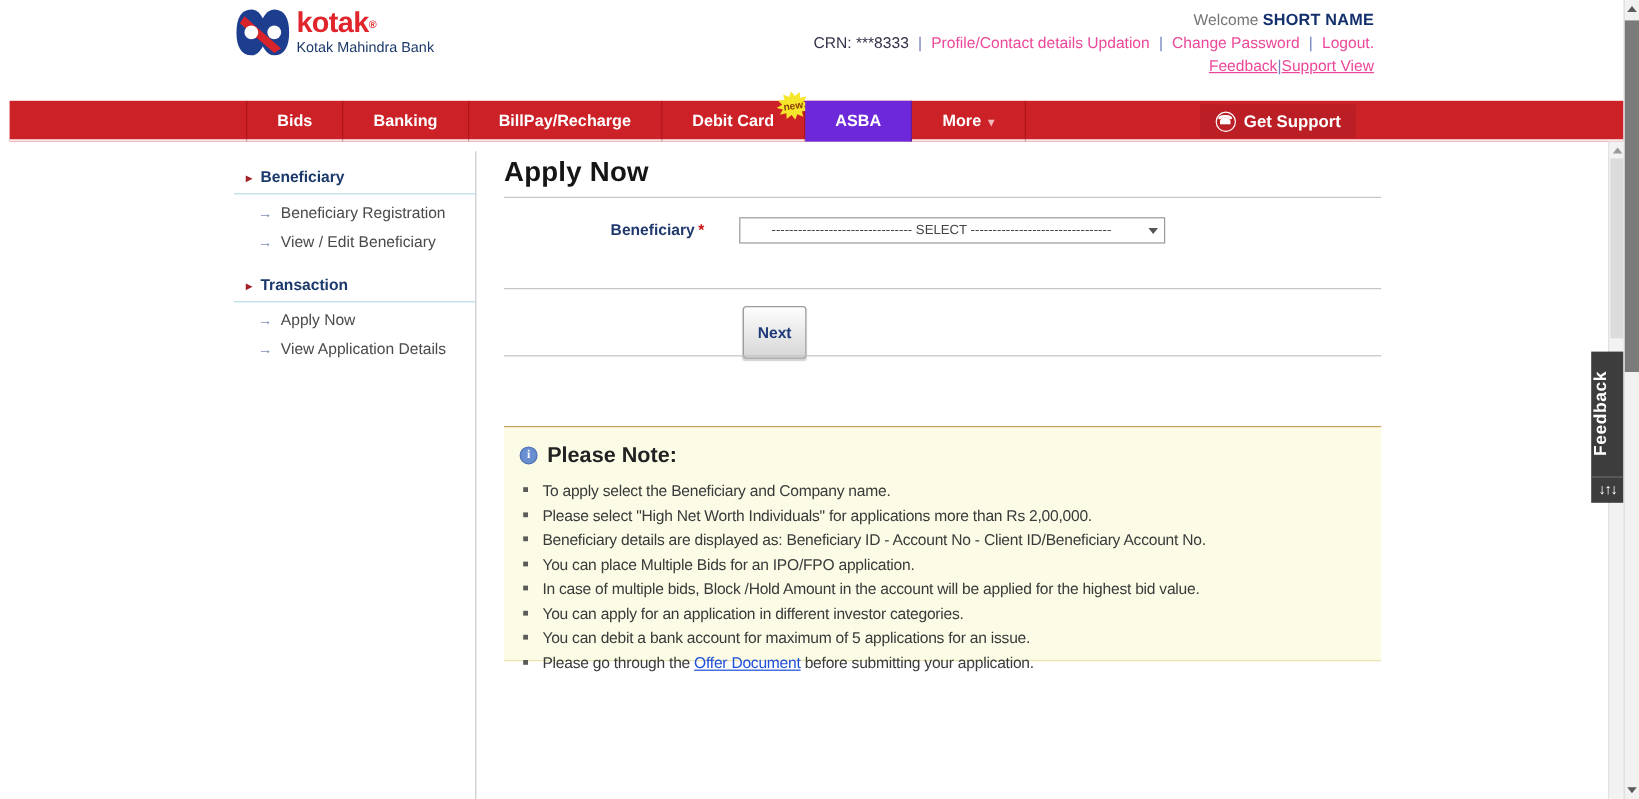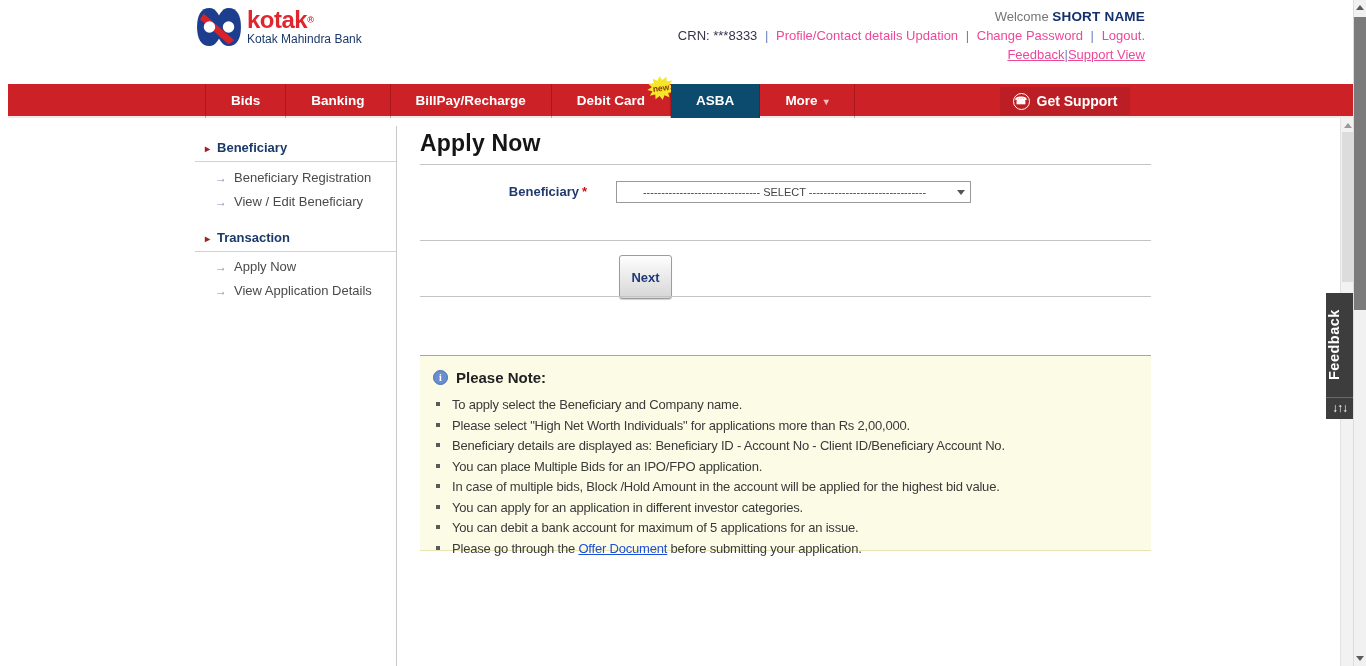--- a/index.html
+++ b/index.html
@@ -22,21 +22,21 @@
   .crn-line a, .quick-line a { color:#ec4899; text-decoration:none; cursor:pointer; }
   .sep { color:#6f7fbd; padding:0 4px; }
   .quick-line { margin-top:4px; font-size:13px; }
   .quick-line a { text-decoration:underline; }
 
   
   .nav { position:absolute; left:8px; top:84px; width:1345px; height:34px; background:#cc2127; border-bottom:2px solid #f7e7e8; }
   .nav-items { position:absolute; left:197px; top:0; height:34px; display:flex; }
   .nav-item { position:relative; padding:0 25px; line-height:33px; color:#fff; font-weight:bold; font-size:13.5px; cursor:pointer; border-right:1px solid rgba(90,0,0,0.28); }
   .nav-item:first-child { border-left:1px solid rgba(90,0,0,0.28); }
-  .nav-item.active { background:#0c4a6e; }
+  .nav-item.active { background:#6d28d9; }
   .nav-caret { font-size:10px; color:#f2b9bc; margin-left:6px; }
   .badge-new { position:absolute; top:-8px; right:-5px; width:28px; height:24px; background:#f6e62b;
     clip-path:polygon(100% 50%,81.9% 58.5%,93.3% 75%,73.3% 73.3%,75% 93.3%,58.5% 81.9%,50% 100%,41.5% 81.9%,25% 93.3%,26.7% 73.3%,6.7% 75%,18.1% 58.5%,0% 50%,18.1% 41.5%,6.7% 25%,26.7% 26.7%,25% 6.7%,41.5% 18.1%,50% 0%,58.5% 18.1%,75% 6.7%,73.3% 26.7%,93.3% 25%,81.9% 41.5%);
     display:flex; align-items:center; justify-content:center; font-size:8.5px; font-weight:bold; color:#8b3a00; line-height:1; transform:rotate(-8deg); }
   .support-btn { position:absolute; right:223px; top:3px; height:28px; width:130px; background:#bb1e24; display:flex; align-items:center; justify-content:center; gap:7px; color:#fff; font-weight:bold; font-size:14px; cursor:pointer; }
   .phone-icon { display:inline-block; width:17px; height:17px; border:1.4px solid #fff; border-radius:50%; font-size:10px; line-height:14px; text-align:center; }
 
   
   .sidebar { position:absolute; left:195px; top:128px; width:201px; height:200px; }
   .side-header { position:absolute; left:10px; font-size:13px; font-weight:bold; color:#1b3a6b; cursor:pointer; }
@@ -56,21 +56,21 @@
   .select-box { position:absolute; left:196px; top:53px; width:355px; height:22px; background:#fff; border:1px solid #999; display:flex; align-items:center; cursor:pointer; }
   .select-text { flex:1; text-align:center; font-size:11px; color:#444; white-space:nowrap; overflow:hidden; }
   .select-arrow { width:18px; height:100%; display:flex; align-items:center; justify-content:center; }
   .select-arrow::after { content:""; width:0; height:0; border-left:4px solid transparent; border-right:4px solid transparent; border-top:5px solid #555; }
   .next-btn { position:absolute; left:199px; top:127px; width:53px; height:44px; background:linear-gradient(#fefefe,#d6d6d6); border:1px solid #9c9c9c; border-radius:3px; color:#1f3a78; font-weight:bold; font-size:13px; font-family:"Liberation Sans",sans-serif; cursor:pointer; box-shadow:0 1px 1px rgba(0,0,0,0.18); }
 
   
   .notebox { position:absolute; left:0; top:227px; width:731px; height:196px; background:#fbfbe6; border-top:1px solid #c9a25c; border-bottom:1px solid #e9e4b4; padding:13px 10px 0 13px; }
   .note-head { display:flex; align-items:center; gap:8px; }
   .info-icon { width:15px; height:15px; border-radius:50%; background:#6a8fd0; border:1px solid #4a6fb4; color:#fff; font-size:10px; font-weight:bold; font-family:"Liberation Serif",serif; display:flex; align-items:center; justify-content:center; }
-  .note-title { font-size:15px; font-weight:bold; color:#222; }
+  .note-title { font-size:18px; font-weight:bold; color:#222; }
   .note-list { list-style:none; margin-top:11px; }
   .note-list li { position:relative; padding-left:19px; margin-bottom:5.5px; font-size:13px; color:#3a3a3a; letter-spacing:-0.2px; }
   .sq { position:absolute; left:3px; top:5px; width:4px; height:4px; background:#5a5a5a; }
   .offer-link { color:#1d4ed8; text-decoration:underline; cursor:pointer; }
 
   
   .feedback-tab { position:absolute; right:13px; top:293px; width:27px; height:126px; background:#3d3d3d; color:#fff; z-index:30; cursor:pointer; display:flex; flex-direction:column; }
   .feedback-label { flex:1; writing-mode:vertical-rl; transform:rotate(180deg); text-align:center; font-size:14.5px; font-weight:bold; letter-spacing:0.5px; padding-left:1px; }
   .feedback-icon { height:22px; border-top:1px solid #6a6a6a; text-align:center; font-size:12px; font-weight:bold; line-height:21px; letter-spacing:-1px; }
 

